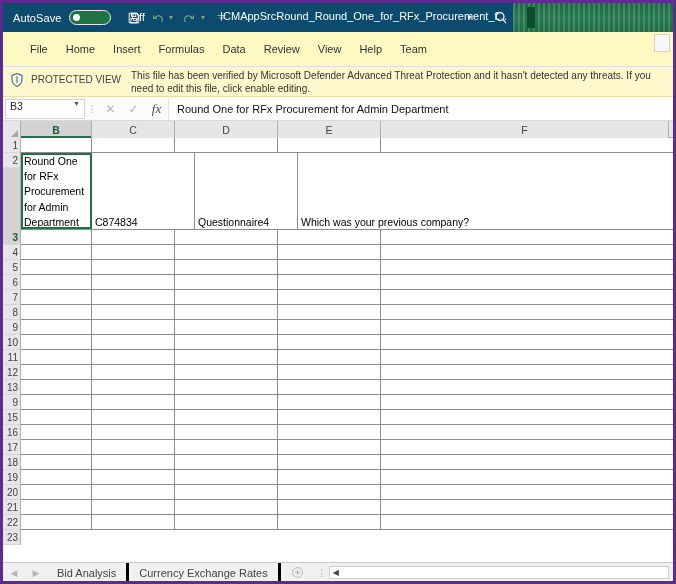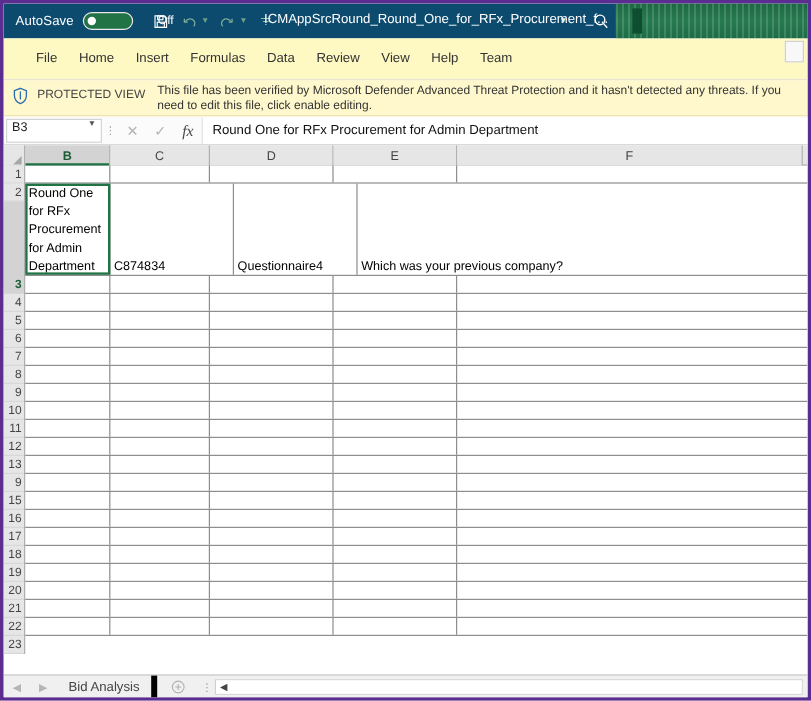--- a/index.html
+++ b/index.html
@@ -240,21 +240,21 @@
     border-top: 1px solid #c9c9c9;
     display: flex; align-items: center;
     position: relative;
   }
   .nav-arrows { display: flex; align-items: center; width: 44px; justify-content: space-around; flex: none; }
   .nav-arrow { font-size: 9px; color: #b5b5b5; cursor: pointer; }
   .sheet-tab {
     height: 20px; padding: 0 10px;
     display: flex; align-items: center;
     font-size: 11px; color: #444;
-    border-right: 5px solid #000000;
+    border-right: 3px solid #000000;
     cursor: pointer; white-space: nowrap;
   }
   .sheet-tab.active {
     background: #fff; color: #1b6b3f; font-weight: bold;
     border-right: 1px solid #d0d0d0;
   }
   .addsheet {
     width: 34px; height: 20px;
     display: flex; align-items: center; justify-content: center;
     color: #a9a9a9; font-size: 13px; cursor: pointer;
@@ -570,20 +570,21 @@
       </div>
     </div>
   </div>
 
   <div class="tabbar">
     <div class="nav-arrows">
       <span class="nav-arrow">◀</span>
       <span class="nav-arrow">▶</span>
     </div>
     <div class="sheet-tab">Bid Analysis</div>
+    <div class="sheet-tab">Currency Exchange Rates</div>
     <div class="addsheet">
       <svg width="13" height="13" viewBox="0 0 16 16" fill="none" stroke="#b0b0b0" stroke-width="1.1">
         <circle cx="8" cy="8" r="6"></circle>
         <path d="M8 5v6M5 8h6"></path>
       </svg>
     </div>
     <div class="tab-split">⋮</div>
     <div class="hscroll">
       <div class="hscroll-left">◀</div>
       <div class="hscroll-track"></div>

